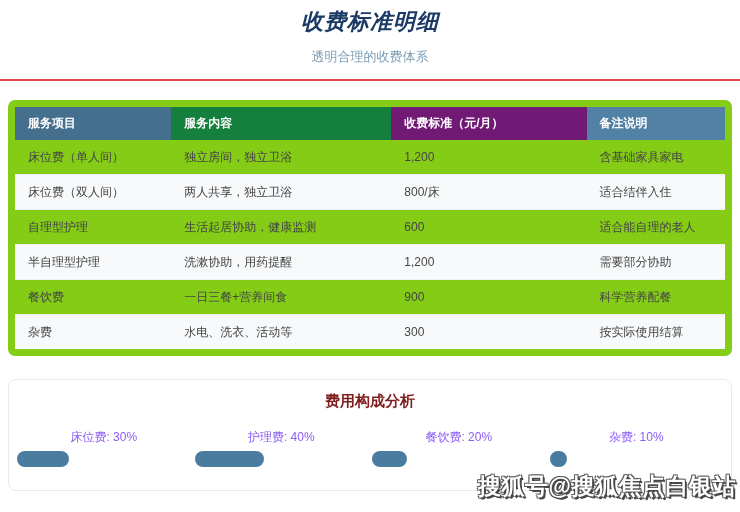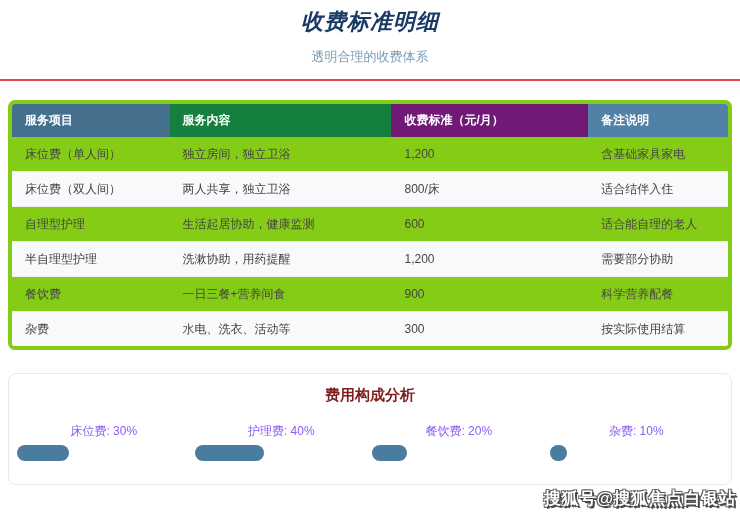--- a/index.html
+++ b/index.html
@@ -20,21 +20,21 @@
   .page-subtitle {
     margin-top:11px;
     text-align:center;
     font-size:13px; color:#7d9db5;
   }
   .divider { margin-top:13px; height:2px; background:#e8474b; }
 
   
   .table-wrap {
     margin:19px 8px 0;
-    border:4px solid #84cc16;
+    border:7px solid #84cc16;
     border-radius:7px;
     overflow:hidden;
   }
   table.fee-table { width:100%; border-collapse:separate; border-spacing:0; }
   .fee-table th {
     height:33px;
     padding:0 4px 0 13px;
     text-align:left; vertical-align:middle;
     font-size:12px; font-weight:700; color:#ffffff;
   }
@@ -77,22 +77,22 @@
   }
   .chart-bar {
     margin-top:7px;
     height:16px;
     border-radius:8px;
     background:#4a7ca0;
   }
 
   
   .watermark {
-    position:absolute; right:4px; bottom:2px;
-    font-size:17px; font-weight:700; letter-spacing:0.5px;
+    position:absolute; right:4px; bottom:10px;
+    font-size:23px; font-weight:700; letter-spacing:0.5px;
     color:#ffffff;
     text-shadow:
       2px 2px 0 #474747,
       1px 1px 0 #474747,
       -1px -1px 0 #5a5a5a,
       1px -1px 0 #5a5a5a,
       -1px 1px 0 #5a5a5a;
     white-space:nowrap;
   }
 </style>

